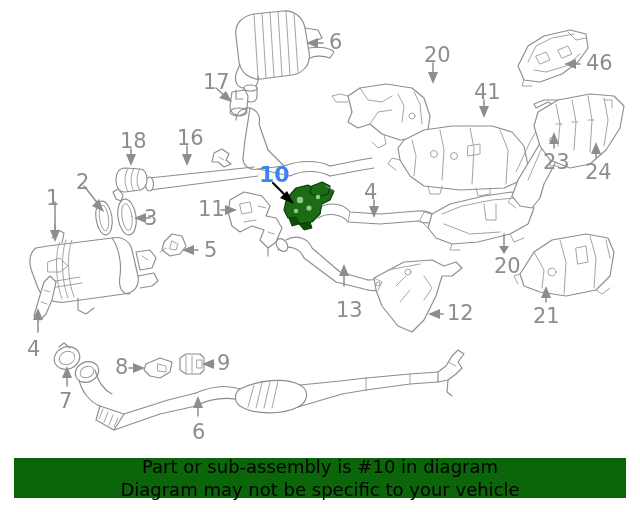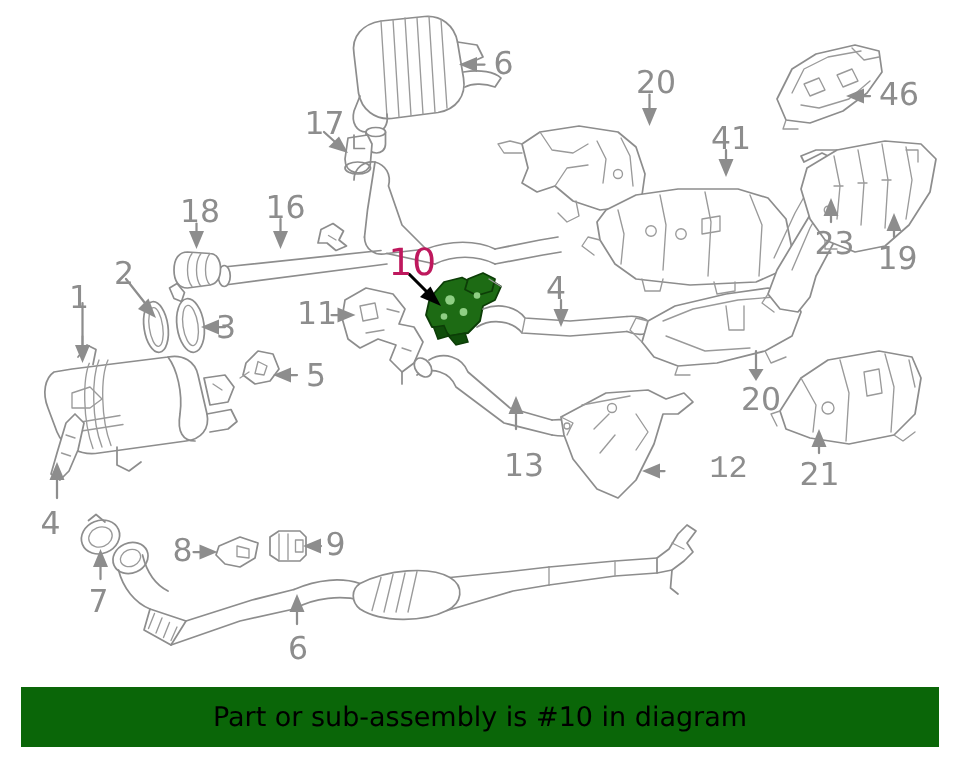--- a/index.html
+++ b/index.html
@@ -84,24 +84,24 @@
     position: absolute;
     color: #8d8d8d;
     font-family: "DejaVu Sans", "Liberation Sans", sans-serif;
     font-size: 21px;
     line-height: 21px;
     font-weight: 400;
     white-space: nowrap;
     user-select: none;
   }
   .callout.primary {
-    color: #be185d;
-    font-size: 25px;
+    color: #3b82f6;
+    font-size: 22px;
     line-height: 25px;
-    font-weight: 400;
+    font-weight: 700;
   }
   #notice-banner {
     position: absolute;
     left: 14px;
     top: 458px;
     width: 612px;
     height: 40px;
     background: #0a6608;
     color: #000000;
     display: flex;
@@ -477,32 +477,33 @@
   <div class="callout" style="left:76px; top:172px;">2</div>
   <div class="callout" style="left:144px; top:208px;">3</div>
   <div class="callout" style="left:27px; top:339px;">4</div>
   <div class="callout" style="left:204px; top:240px;">5</div>
   <div class="callout" style="left:192px; top:422px;">6</div>
   <div class="callout" style="left:59px; top:391px;">7</div>
   <div class="callout" style="left:115px; top:357px;">8</div>
   <div class="callout" style="left:217px; top:353px;">9</div>
   <div class="callout primary" style="left:259px; top:162px;">10</div>
   <div class="callout" style="left:198px; top:199px;">11</div>
-  <div class="callout" style="left:473px; top:303px;font-family:Liberation Mono, monospace;">12</div>
+  <div class="callout" style="left:447px; top:303px;">12</div>
   <div class="callout" style="left:336px; top:300px;">13</div>
   <div class="callout" style="left:364px; top:182px;">4</div>
   <div class="callout" style="left:329px; top:32px;">6</div>
   <div class="callout" style="left:177px; top:128px;">16</div>
   <div class="callout" style="left:203px; top:72px;">17</div>
   <div class="callout" style="left:120px; top:131px;">18</div>
   <div class="callout" style="left:494px; top:256px;">20</div>
   <div class="callout" style="left:424px; top:45px;">20</div>
   <div class="callout" style="left:533px; top:306px;">21</div>
   <div class="callout" style="left:474px; top:82px;">41</div>
   <div class="callout" style="left:543px; top:152px;">23</div>
-  <div class="callout" style="left:585px; top:162px;">19</div>
+  <div class="callout" style="left:585px; top:162px;">24</div>
   <div class="callout" style="left:586px; top:53px;">46</div>
 
   <div id="notice-banner">
     <div class="nb-line">Part or sub-assembly is #10 in diagram</div>
+    <div class="nb-line">Diagram may not be specific to your vehicle</div>
   </div>
 
 </div>
 
 </body></html>

